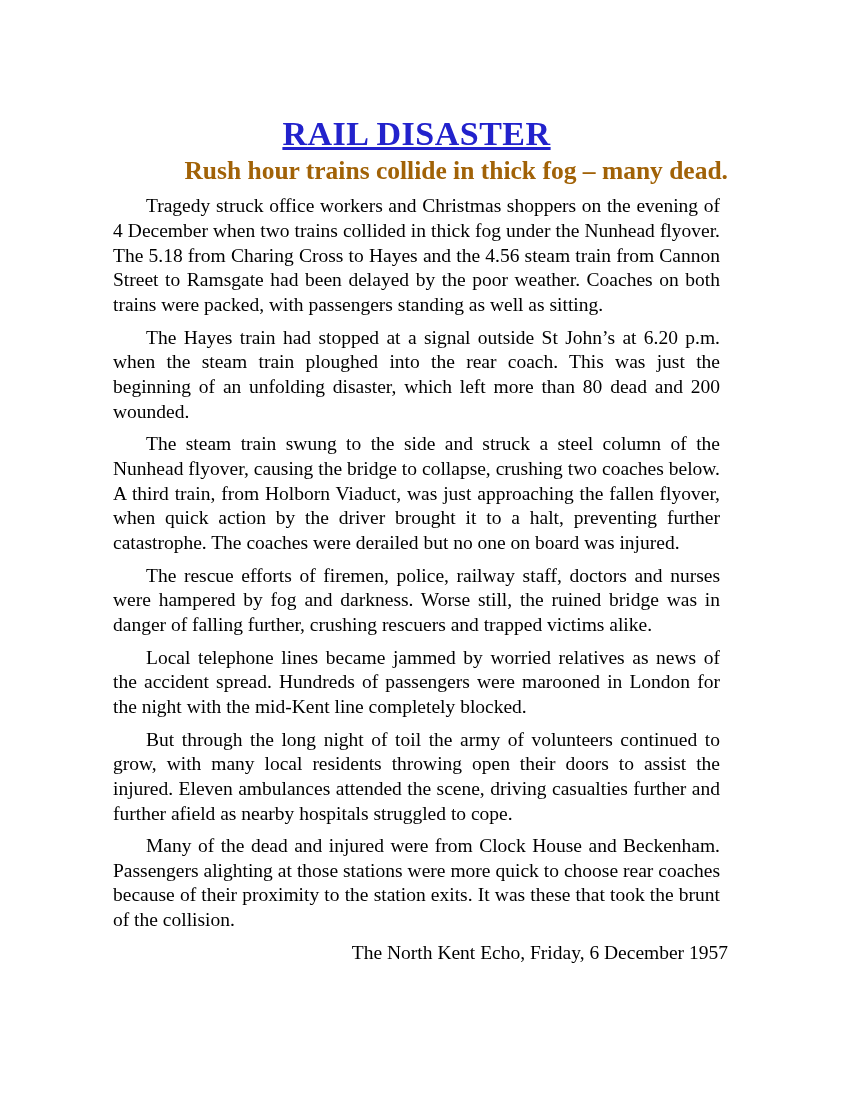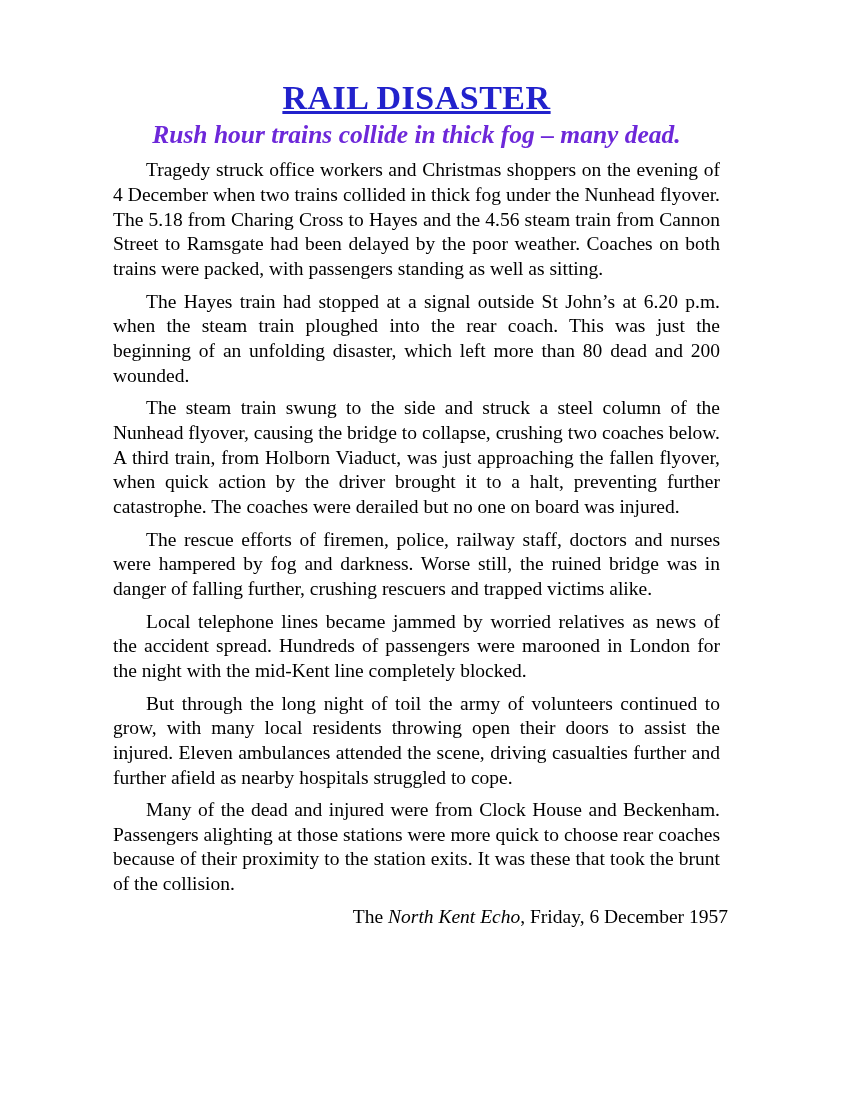--- a/index.html
+++ b/index.html
@@ -6,61 +6,59 @@
     margin: 0;
     padding: 0;
     background: #ffffff;
   }
   .page {
     position: relative;
     width: 832px;
     height: 1112px;
     background: #ffffff;
     box-sizing: border-box;
-    padding: 78px 104px 0 105px;
+    padding: 114px 104px 0 105px;
     font-family: "Liberation Serif", serif;
     color: #000000;
     overflow: hidden;
   }
   .headline {
     margin: 0 0 2px 0;
     text-align: center;
     font-size: 34px;
     line-height: 1.15;
     font-weight: bold;
     letter-spacing: 0.5px;
   }
   .headline .headline-text {
     text-decoration: underline;
   }
   .subhead {
     margin: 3px 0 9px 0;
-    text-align: center;
+    text-align: right;
     font-size: 25.5px;
     line-height: 1.15;
     font-weight: bold;
-    color: #6d28d9;
-    font-style: italic;
+    color: #a16207;
   }
   .article-body p.para {
     margin: 8px;
     font-size: 19.5px;
     line-height: 24.65px;
     text-align: justify;
     text-indent: 33px;
   }
   p.attribution {
     margin: 0;
     font-size: 19.5px;
     line-height: 24.65px;
     text-align: right;
     text-indent: 0;
   }
   .italic {
-    font-style: italic;
   }
 </style>
 </head>
 <body>
 
 <div class="page" style="background: rgb(255, 255, 255); color: rgb(0, 0, 0);">
   <h1 class="headline" style="color: rgb(34, 34, 204);"><span class="headline-text">RAIL DISASTER</span></h1>
 
   <h2 class="subhead">Rush hour trains collide in thick fog – many dead.</h2>
 

